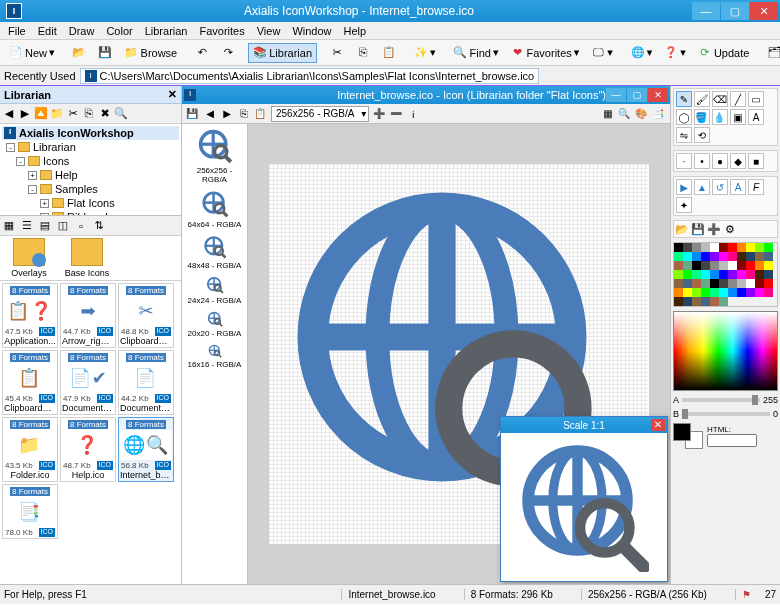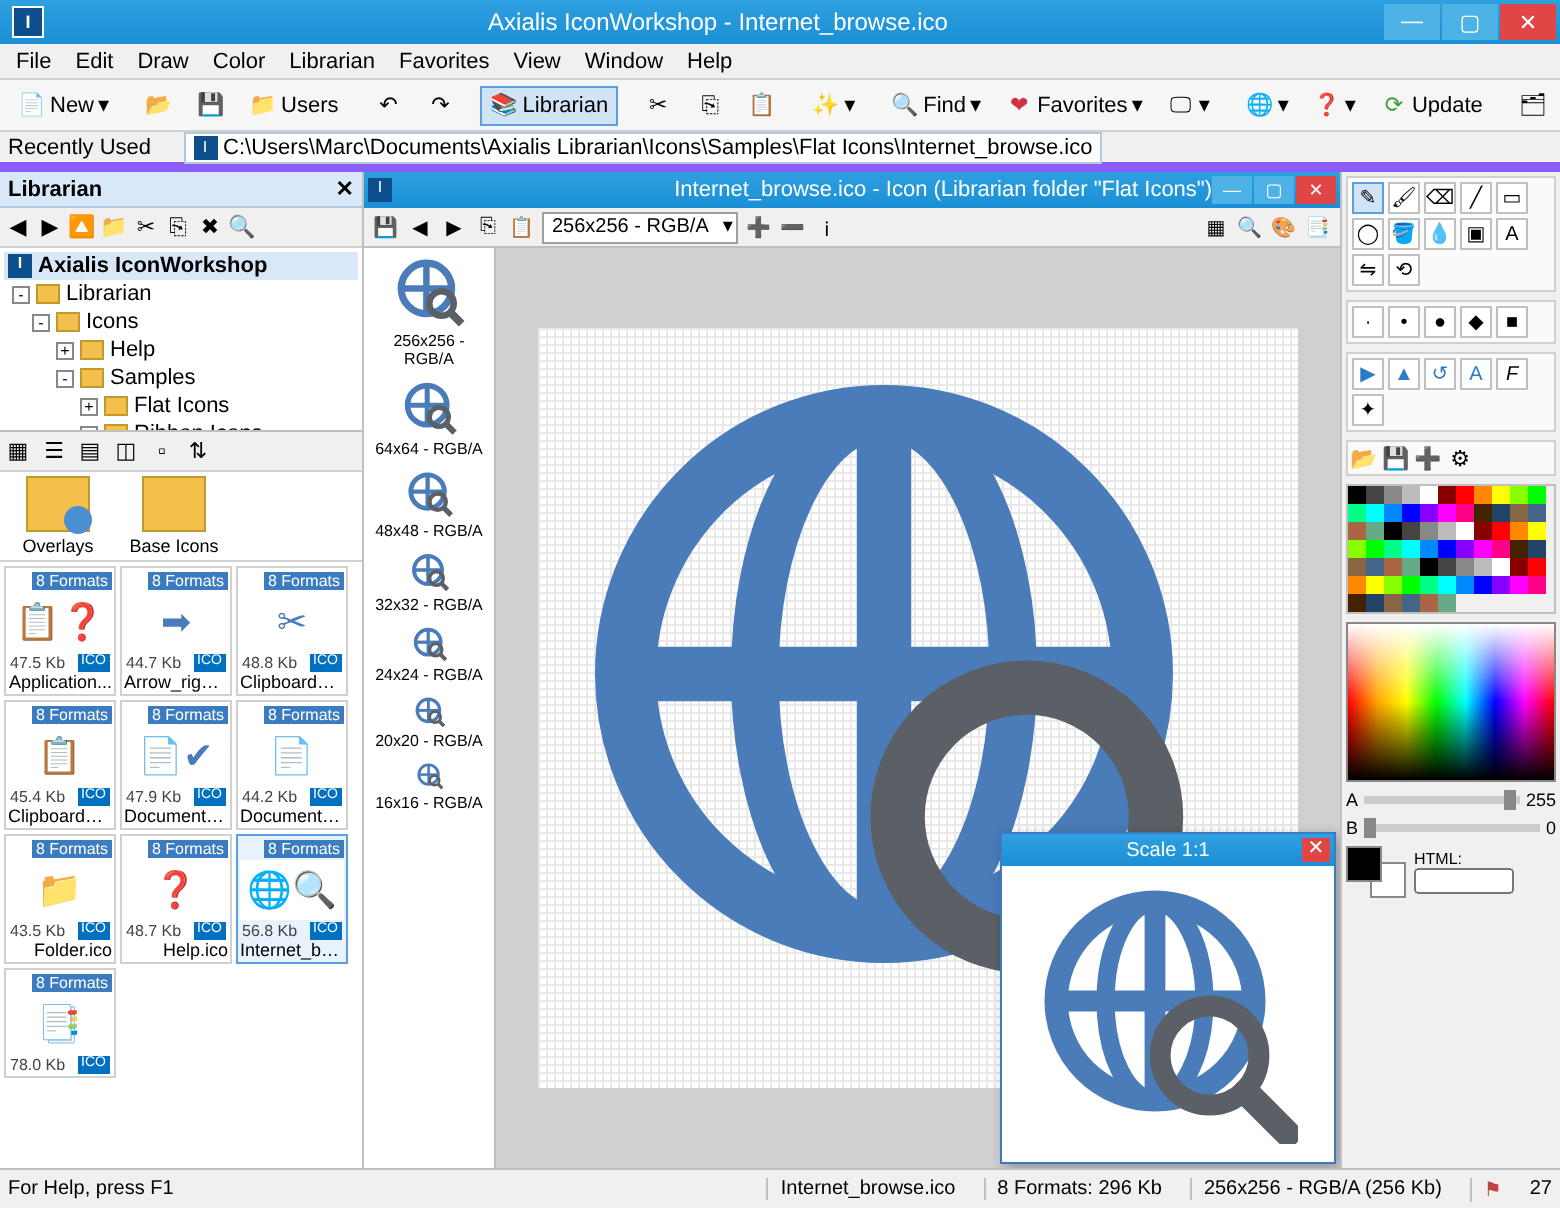--- a/index.html
+++ b/index.html
@@ -13,21 +13,21 @@
 .win-btn.close { background: #e04646; }
 
 .menubar { height: 18px; background: #f0f0f0; border-bottom: 1px solid #d0d0d0; display: flex; align-items: center; padding: 0 2px; font-size: 11px; }
 .menubar span { padding: 0 6px; cursor: pointer; }
 
 .toolbar { height: 26px; background: #f6f6f6; border-bottom: 1px solid #d0d0d0; display: flex; align-items: center; padding: 0 4px; gap: 2px; font-size: 11px; flex-wrap: nowrap; overflow: hidden; }
 .tb-btn { display: flex; align-items: center; gap: 2px; padding: 2px 4px; border: 1px solid transparent; cursor: pointer; white-space: nowrap; }
 .tb-sep { width: 1px; height: 18px; background: #c0c0c0; margin: 0 2px; }
 .tb-icon { width: 14px; height: 14px; display: inline-flex; align-items: center; justify-content: center; }
 
-.recent { height: 20px; background: #f0f0f0; border-bottom: 5px solid #8b5cf6; display: flex; align-items: center; padding: 0 4px; font-size: 11px; gap: 16px; }
+.recent { height: 20px; background: #f0f0f0; border-bottom: 1px solid #8b5cf6; display: flex; align-items: center; padding: 0 4px; font-size: 11px; gap: 4px; }
 .recent-path { background: #fff; border: 1px solid #b0c8e0; padding: 1px 4px; flex: 0 0 auto; display: flex; align-items: center; gap: 3px; }
 
 .main { display: flex; height: 498px; }
 
 .librarian { width: 182px; border-right: 1px solid #c0c0c0; background: #fff; display: flex; flex-direction: column; }
 .lib-header { height: 18px; background: #d8e8f8; display: flex; align-items: center; padding: 0 4px; font-size: 11px; font-weight: 600; justify-content: space-between; border-bottom: 1px solid #b0c8e0; }
 .lib-toolbar { height: 20px; background: #f0f0f0; border-bottom: 1px solid #d0d0d0; display: flex; align-items: center; padding: 0 2px; gap: 2px; }
 .lib-toolbar .tb-icon { width: 14px; height: 14px; cursor: pointer; }
 .lib-tree { height: 92px; overflow: hidden; border-bottom: 1px solid #c0c0c0; padding: 2px 2px; font-size: 11px; background: #fff; }
 .tree-root { display: flex; align-items: center; gap: 3px; background: #d8e8f8; padding: 1px 2px; font-weight: 600; }
@@ -37,21 +37,21 @@
 .folder-ico { width: 12px; height: 10px; background: #f4c04a; border: 1px solid #c09830; }
 
 .lib-tb2 { height: 20px; background: #f0f0f0; border-bottom: 1px solid #d0d0d0; display: flex; align-items: center; padding: 0 2px; gap: 4px; }
 
 .lib-shelf { display: flex; padding: 2px; gap: 4px; border-bottom: 1px solid #d0d0d0; }
 .shelf-item { width: 54px; text-align: center; font-size: 9px; }
 .shelf-ico { width: 32px; height: 28px; margin: 0 auto 2px; background: #f4c04a; border: 1px solid #c09830; position: relative; }
 .shelf-ico.overlay::after { content: ''; position: absolute; right: -2px; bottom: -2px; width: 14px; height: 14px; background: #4a90d0; border-radius: 50%; }
 
 .lib-grid { flex: 1; overflow-y: auto; padding: 2px; display: flex; flex-wrap: wrap; gap: 2px; align-content: flex-start; }
-.grid-item { width: 56px; border: 1px solid #d0d0d0; padding: 1px; font-size: 9px; text-align: right; position: relative; }
+.grid-item { width: 56px; border: 1px solid #d0d0d0; padding: 1px; font-size: 9px; text-align: center; position: relative; }
 .grid-item.sel { border-color: #5aa0e0; background: #e8f2fc; }
 .badge { background: #3a7cbf; color: #fff; font-size: 8px; padding: 0 2px; display: inline-block; }
 .grid-thumb { width: 100%; height: 30px; background: #fff; margin: 1px 0; display: flex; align-items: center; justify-content: center; }
 .kb { font-size: 8px; color: #444; display: flex; justify-content: space-between; padding: 0 1px; }
 .ico-tag { background: #0070c0; color: #fff; font-size: 7px; padding: 0 2px; }
 
 .center { flex: 1; background: #d0d0d0; position: relative; display: flex; flex-direction: column; }
 .doc-titlebar { height: 18px; background: linear-gradient(#2fa0e0, #1a8fd5); display: flex; align-items: center; color: #fff; font-size: 11px; padding: 0 2px; }
 .doc-titlebar .title { flex: 1; text-align: right; }
 .doc-win-btns { display: flex; gap: 1px; }
@@ -84,21 +84,21 @@
 .palette::after { content: ''; position: absolute; inset: 0; background: linear-gradient(to bottom, rgba(255,255,255,1), rgba(255,255,255,0) 50%, rgba(0,0,0,0) 50%, rgba(0,0,0,1)); }
 .slider-row { display: flex; align-items: center; gap: 3px; font-size: 9px; }
 .slider { flex: 1; height: 4px; background: #ccc; position: relative; }
 .slider .knob { position: absolute; width: 6px; height: 10px; background: #888; top: -3px; }
 .fgbg { width: 30px; height: 26px; position: relative; }
 .fg { width: 18px; height: 18px; background: #000; border: 1px solid #888; position: absolute; }
 .bg { width: 18px; height: 18px; background: #fff; border: 1px solid #888; position: absolute; right: 0; bottom: 0; }
 
 .statusbar { height: 20px; background: #f0f0f0; border-top: 1px solid #c0c0c0; display: flex; align-items: center; font-size: 10px; padding: 0 4px; gap: 8px; }
 .statusbar .spacer { flex: 1; }
-.status-seg { border-left: 1px solid #c0c0c0; padding: 0 6px; }
+.status-seg { border-left: 1px solid #c0c0c0; padding: 0 6px; margin-left: 14px; }
 
 svg { display: block; }
 </style>
 </head>
 <body>
 
 <div class="titlebar">
   <div class="app-icon">I</div>
   <div class="title">Axialis IconWorkshop - Internet_browse.ico</div>
   <div class="win-btns">
@@ -124,21 +124,21 @@
   <div class="tb-btn"><span class="tb-icon">📄</span><span>New</span> ▾</div>
   <div class="tb-sep"></div>
   <div class="tb-btn">
       <span class="tb-icon">📂</span>
     </div>
   <div class="tb-btn">
       <span class="tb-icon">💾</span>
     </div>
   <div class="tb-btn">
       <span class="tb-icon">📁</span>
-      <span>Users</span>
+      <span>Browse</span>
     </div>
   <div class="tb-sep"></div>
   <div class="tb-btn">
       <span class="tb-icon">↶</span>
     </div>
   <div class="tb-btn">
       <span class="tb-icon">↷</span>
     </div>
   <div class="tb-sep"></div>
   <div class="tb-btn" style="background:#d0e4f5;border-color:#5aa0e0">
@@ -380,32 +380,20 @@
             <div class="size-thumb" style="width:24px;height:24px">
     <svg width="24" height="24" viewBox="0 0 100 100">
                 <circle cx="45" cy="45" r="35" fill="none" stroke="#4a7cb9" stroke-width="10"></circle>
                 <line x1="45" y1="10" x2="45" y2="80" stroke="#4a7cb9" stroke-width="9"></line>
                 <line x1="10" y1="45" x2="80" y2="45" stroke="#4a7cb9" stroke-width="9"></line>
                 <circle cx="66" cy="66" r="17" fill="none" stroke="#5b6066" stroke-width="9"></circle>
                 <line x1="78" y1="78" x2="94" y2="94" stroke="#5b6066" stroke-width="11"></line>
               </svg>
   </div>
             <div>48x48 - RGB/A</div>
-          </div>
-          <div class="size-item">
-            <div class="size-thumb" style="width:20px;height:20px">
-    <svg width="20" height="20" viewBox="0 0 100 100">
-                <circle cx="45" cy="45" r="35" fill="none" stroke="#4a7cb9" stroke-width="10"></circle>
-                <line x1="45" y1="10" x2="45" y2="80" stroke="#4a7cb9" stroke-width="9"></line>
-                <line x1="10" y1="45" x2="80" y2="45" stroke="#4a7cb9" stroke-width="9"></line>
-                <circle cx="66" cy="66" r="17" fill="none" stroke="#5b6066" stroke-width="9"></circle>
-                <line x1="78" y1="78" x2="94" y2="94" stroke="#5b6066" stroke-width="11"></line>
-              </svg>
-  </div>
-            <div>32x32 - RGB/A</div>
           </div>
           <div class="size-item">
             <div class="size-thumb" style="width:18px;height:18px">
     <svg width="18" height="18" viewBox="0 0 100 100">
                 <circle cx="45" cy="45" r="35" fill="none" stroke="#4a7cb9" stroke-width="10"></circle>
                 <line x1="45" y1="10" x2="45" y2="80" stroke="#4a7cb9" stroke-width="9"></line>
                 <line x1="10" y1="45" x2="80" y2="45" stroke="#4a7cb9" stroke-width="9"></line>
                 <circle cx="66" cy="66" r="17" fill="none" stroke="#5b6066" stroke-width="9"></circle>
                 <line x1="78" y1="78" x2="94" y2="94" stroke="#5b6066" stroke-width="11"></line>
               </svg>

